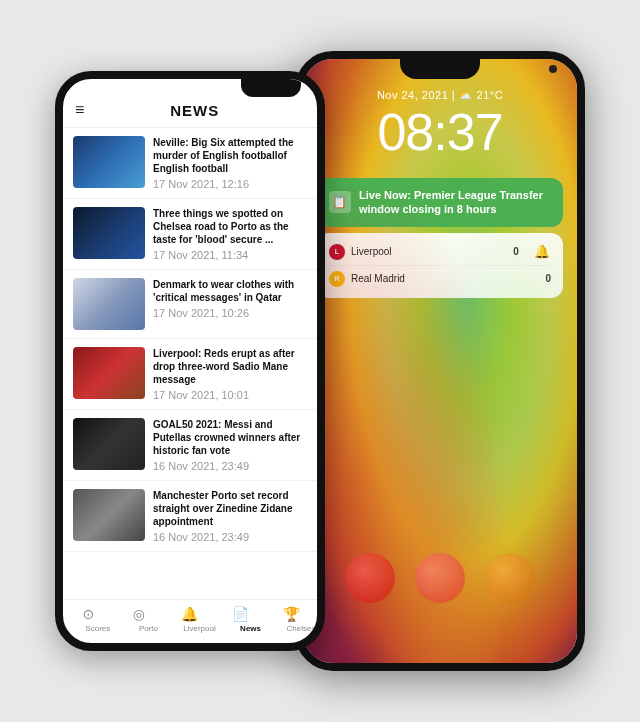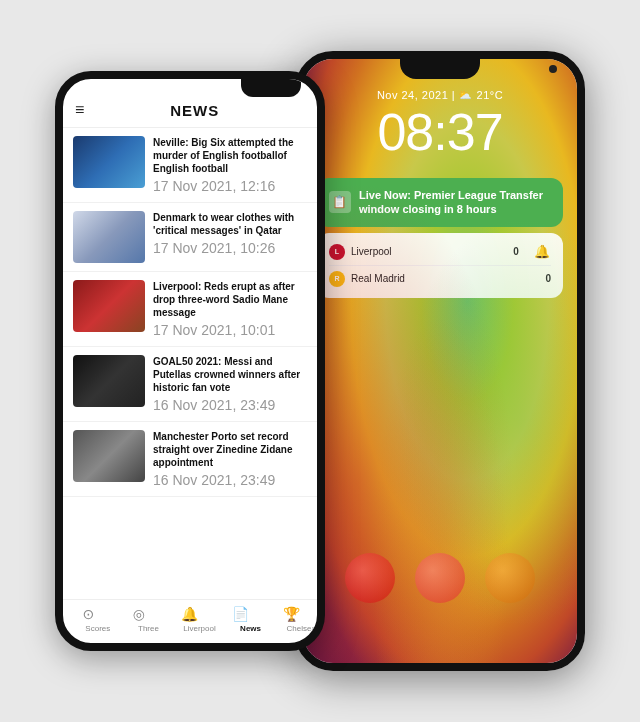--- a/index.html
+++ b/index.html
@@ -92,21 +92,21 @@
       flex: 1;
     }
     .article-headline {
       font-size: 10px;
       font-weight: 600;
       color: #111;
       line-height: 1.3;
       margin-bottom: 3px;
     }
     .article-date {
-      font-size: 14px;
+      font-size: 11px;
       color: #999;
     }
 
     
     .bottom-nav {
       display: flex;
       border-top: 1px solid #eee;
       padding: 6px 0 10px;
       flex-shrink: 0;
     }
@@ -325,20 +325,27 @@
 
     <div class="article-list" id="article-list">
     <div class="article-item">
     <div class="article-thumb thumb-blue"></div>
     <div class="article-content">
       <div class="article-headline">Neville: Big Six attempted the murder of English footballof English football</div>
       <div class="article-date">17 Nov 2021, 12:16</div>
     </div>
   </div>
         <div class="article-item">
+    <div class="article-thumb thumb-dark"></div>
+    <div class="article-content">
+      <div class="article-headline">Three things we spotted on Chelsea road to Porto as the taste for 'blood' secure ...</div>
+      <div class="article-date">17 Nov 2021, 11:34</div>
+    </div>
+  </div>
+        <div class="article-item">
     <div class="article-thumb thumb-white"></div>
     <div class="article-content">
       <div class="article-headline">Denmark to wear clothes with 'critical messages' in Qatar</div>
       <div class="article-date">17 Nov 2021, 10:26</div>
     </div>
   </div>
         <div class="article-item">
     <div class="article-thumb thumb-red"></div>
     <div class="article-content">
       <div class="article-headline">Liverpool: Reds erupt as after drop three-word Sadio Mane message</div>
@@ -361,21 +368,21 @@
   </div>
       </div>
 
     <div class="bottom-nav" id="bottom-nav">
     <div class="nav-item">
     <span class="nav-icon ">⊙</span>
     <span class="nav-label ">Scores</span>
   </div>
         <div class="nav-item">
     <span class="nav-icon ">◎</span>
-    <span class="nav-label ">Three</span>
+    <span class="nav-label ">Porto</span>
   </div>
         <div class="nav-item">
     <span class="nav-icon ">🔔</span>
     <span class="nav-label ">Liverpool</span>
   </div>
         <div class="nav-item">
     <span class="nav-icon active">📄</span>
     <span class="nav-label active">News</span>
   </div>
         <div class="nav-item">

